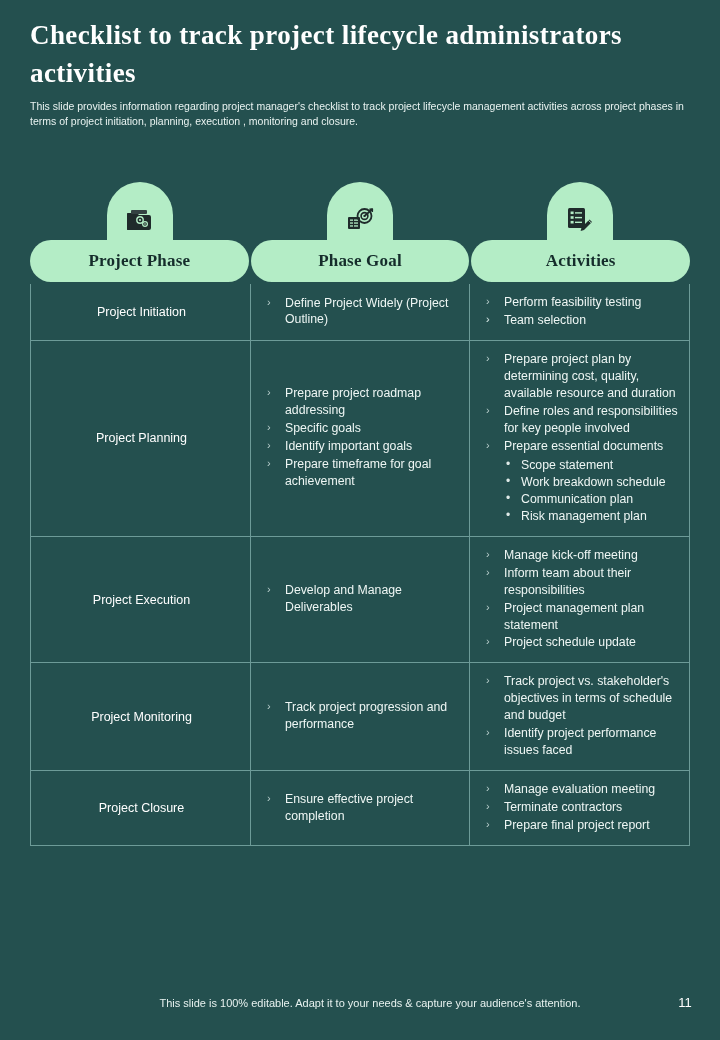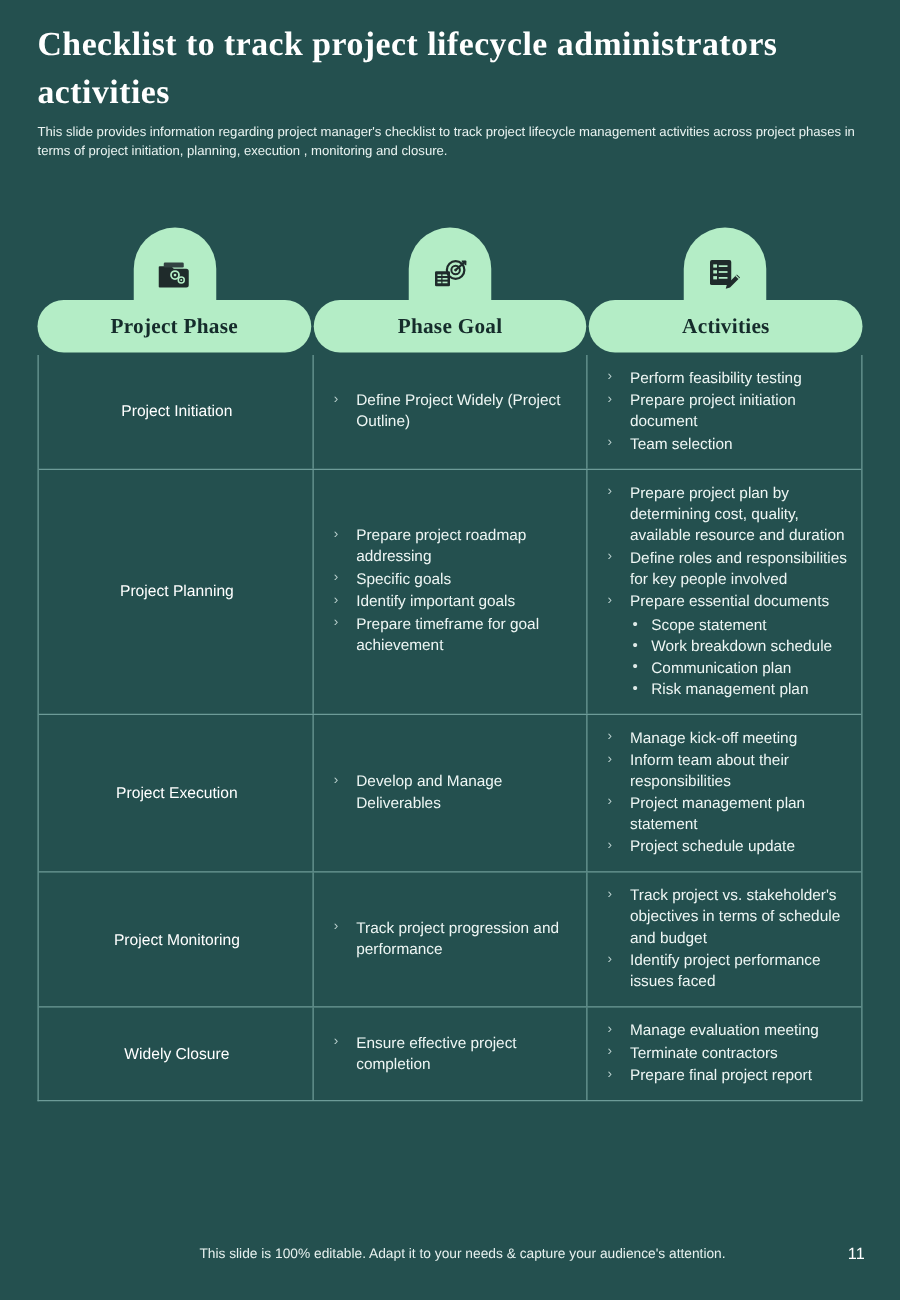--- a/index.html
+++ b/index.html
@@ -263,21 +263,21 @@
     <div class="trow">
       <div class="cell cell-phase">Project Initiation</div>
       <div class="cell cell-goal">
         <ul class="blist">
           <li><span class="chev">›</span><span>Define Project Widely (Project Outline)</span></li>
         </ul>
       </div>
       <div class="cell cell-activities">
         <ul class="blist">
           <li><span class="chev">›</span><span>Perform feasibility testing</span></li>
-          <li><span class="chev">›</span><span>Prepare project initiation document</span></li>
+          <li><span class="chev">›</span></li>
           <li><span class="chev">›</span><span>Team selection</span></li>
         </ul>
       </div>
     </div>
     <div class="trow">
       <div class="cell cell-phase">Project Planning</div>
       <div class="cell cell-goal">
         <ul class="blist">
           <li><span class="chev">›</span><span>Prepare project roadmap addressing</span></li>
           <li><span class="chev">›</span><span>Specific goals</span></li>
@@ -322,21 +322,21 @@
         </ul>
       </div>
       <div class="cell cell-activities">
         <ul class="blist">
           <li><span class="chev">›</span><span>Track project vs. stakeholder's objectives in terms of schedule and budget</span></li>
           <li><span class="chev">›</span><span>Identify project performance issues faced</span></li>
         </ul>
       </div>
     </div>
     <div class="trow">
-      <div class="cell cell-phase">Widely Closure</div>
+      <div class="cell cell-phase">Project Closure</div>
       <div class="cell cell-goal">
         <ul class="blist">
           <li><span class="chev">›</span><span>Ensure effective project completion</span></li>
         </ul>
       </div>
       <div class="cell cell-activities">
         <ul class="blist">
           <li><span class="chev">›</span><span>Manage evaluation meeting</span></li>
           <li><span class="chev">›</span><span>Terminate contractors</span></li>
           <li><span class="chev">›</span><span>Prepare final project report</span></li>

